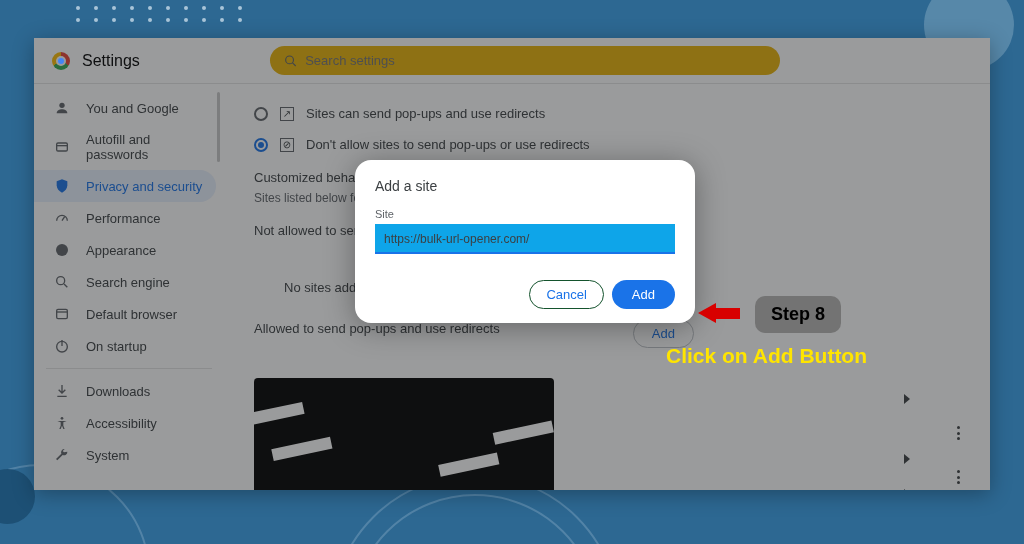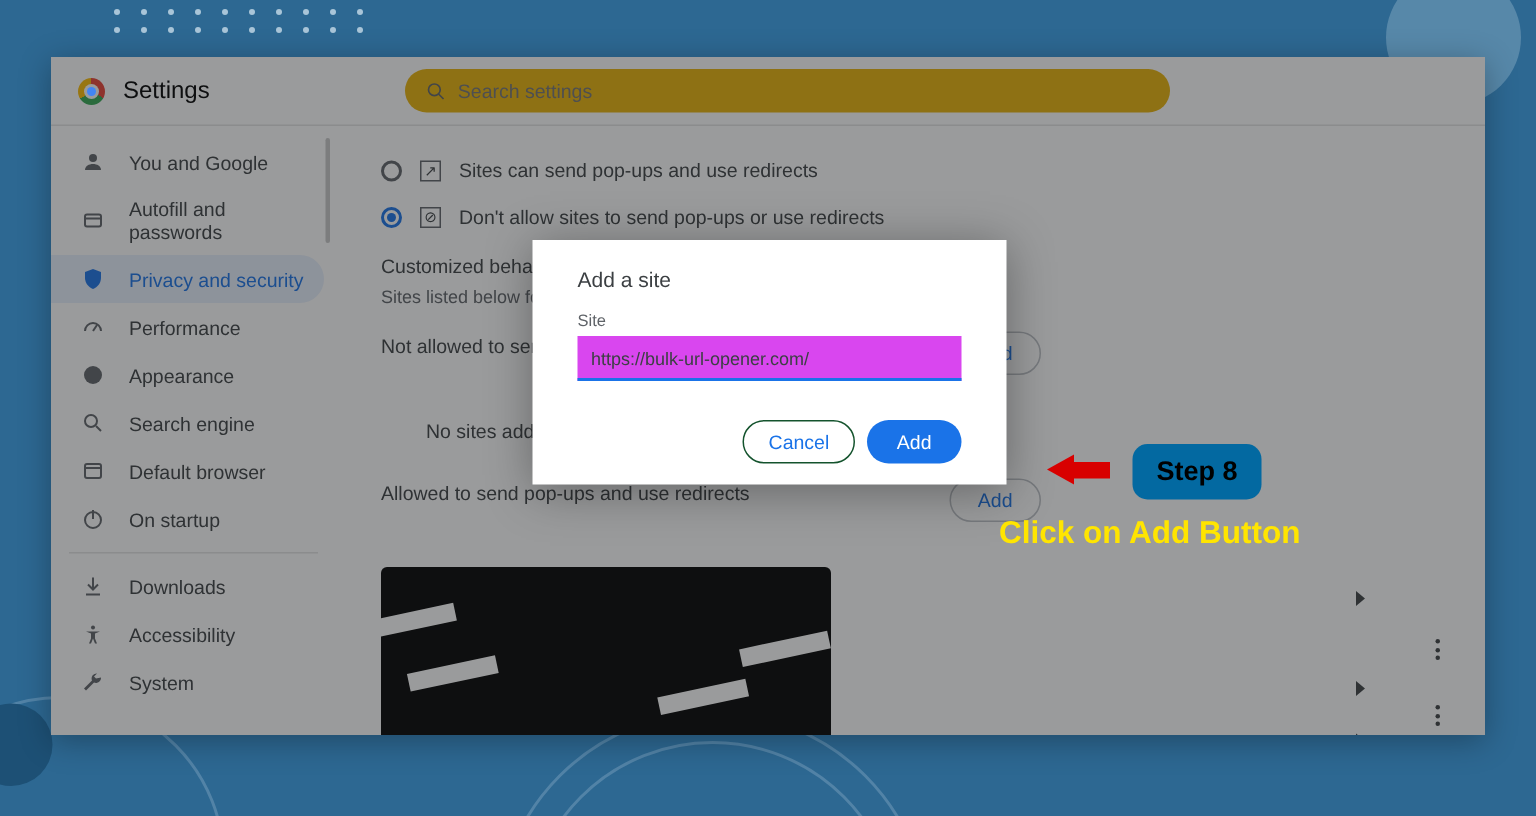--- a/index.html
+++ b/index.html
@@ -51,33 +51,33 @@
   .redact::before{ top:30px; left:-10px; width:60px; height:12px; transform:rotate(-12deg); box-shadow: 20px 40px 0 #fff, 220px -20px 0 #fff, 240px 70px 0 #fff, 180px 90px 0 #fff; }
   .dots3 { position:absolute; right:30px; top:342px; display:flex; flex-direction:column; gap:30px; }
   .dot3 { width:3px; height:14px; display:flex; flex-direction:column; justify-content:space-between; }
   .dot3 span{ width:3px; height:3px; background:#3c4043; border-radius:50%; }
   .tri { position:absolute; right:80px; width:0; height:0; border-top:5px solid transparent; border-bottom:5px solid transparent; border-left:6px solid #3c4043; }
 
   
   .overlay { position:absolute; inset:0; background:rgba(32,33,36,0.45); }
 
   
-  .modal { position:absolute; top:160px; left:355px; width:316px; background:#fff; border-radius:0; box-shadow:0 4px 30px rgba(0,0,0,.35); padding:18px 30px 14px; }
+  .modal { position:absolute; top:160px; left:355px; width:340px; background:#fff; border-radius:16px; box-shadow:0 4px 30px rgba(0,0,0,.35); padding:18px 20px 14px; }
   .modal-title { font-size:14px; color:#3c4043; margin-bottom:14px; }
   .modal-label { font-size:11px; color:#5f6368; margin-bottom:4px; }
-  .modal-input { width:100%; border:none; border-bottom:2px solid #1a73e8; background:#d946ef; padding:8px 9px 6px; font-size:12px; color:#3c4043; outline:none; }
+  .modal-input { width:100%; border:none; border-bottom:2px solid #1a73e8; background:#0ea5e9; padding:8px 9px 6px; font-size:12px; color:#3c4043; outline:none; }
   .modal-actions { display:flex; justify-content:flex-end; gap:8px; margin-top:26px; }
   .btn-cancel { border:1px solid #14532d; color:#1a73e8; background:#fff; padding:6px 16px; border-radius:16px; font-size:13px; cursor:pointer; }
   .btn-add { background:#1a73e8; color:#fff; border:none; padding:6px 20px; border-radius:16px; font-size:13px; cursor:pointer; }
 
   
   .arrow { position:absolute; top:303px; left:698px; display:flex; align-items:center; }
   .arrow-head { width:0; height:0; border-top:10px solid transparent; border-bottom:10px solid transparent; border-right:18px solid #d80000; }
   .arrow-body { width:24px; height:11px; background:#d80000; }
-  .step-badge { position:absolute; top:296px; left:755px; background:#0369a1; color:#000; font-weight:700; font-size:18px; padding:8px 16px; border-radius:10px; }
+  .step-badge { position:absolute; top:296px; left:755px; background:#737373; color:#000; font-weight:700; font-size:18px; padding:8px 16px; border-radius:10px; }
   .step-text { position:absolute; top:344px; left:666px; color:#ffe500; font-weight:700; font-size:21px; }
 
   svg { display:block; }
 </style>
 </head>
 <body>
 
 <div class="dots">
     <span></span>
     <span></span>

